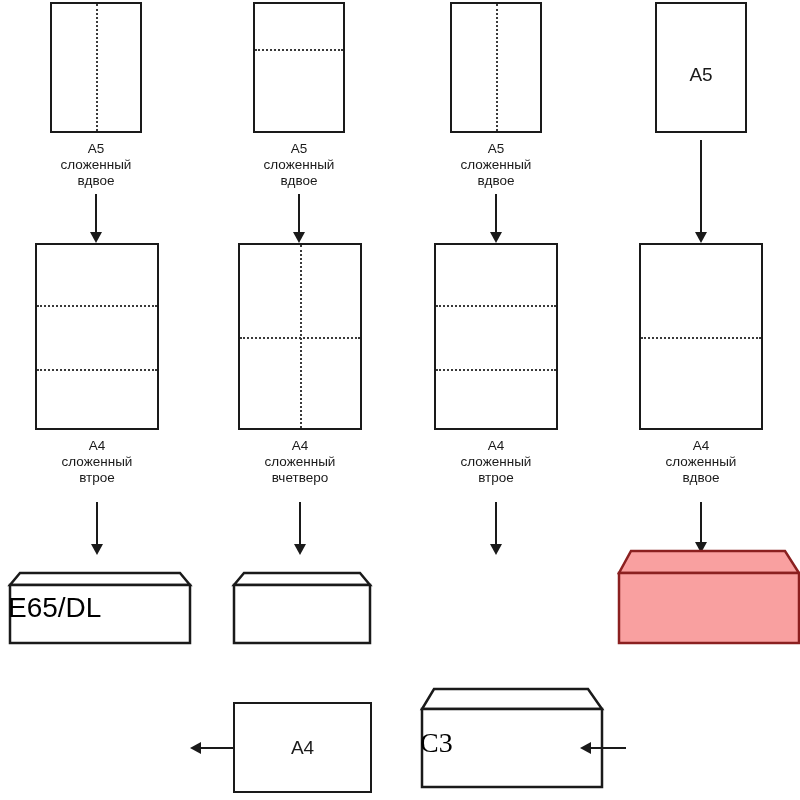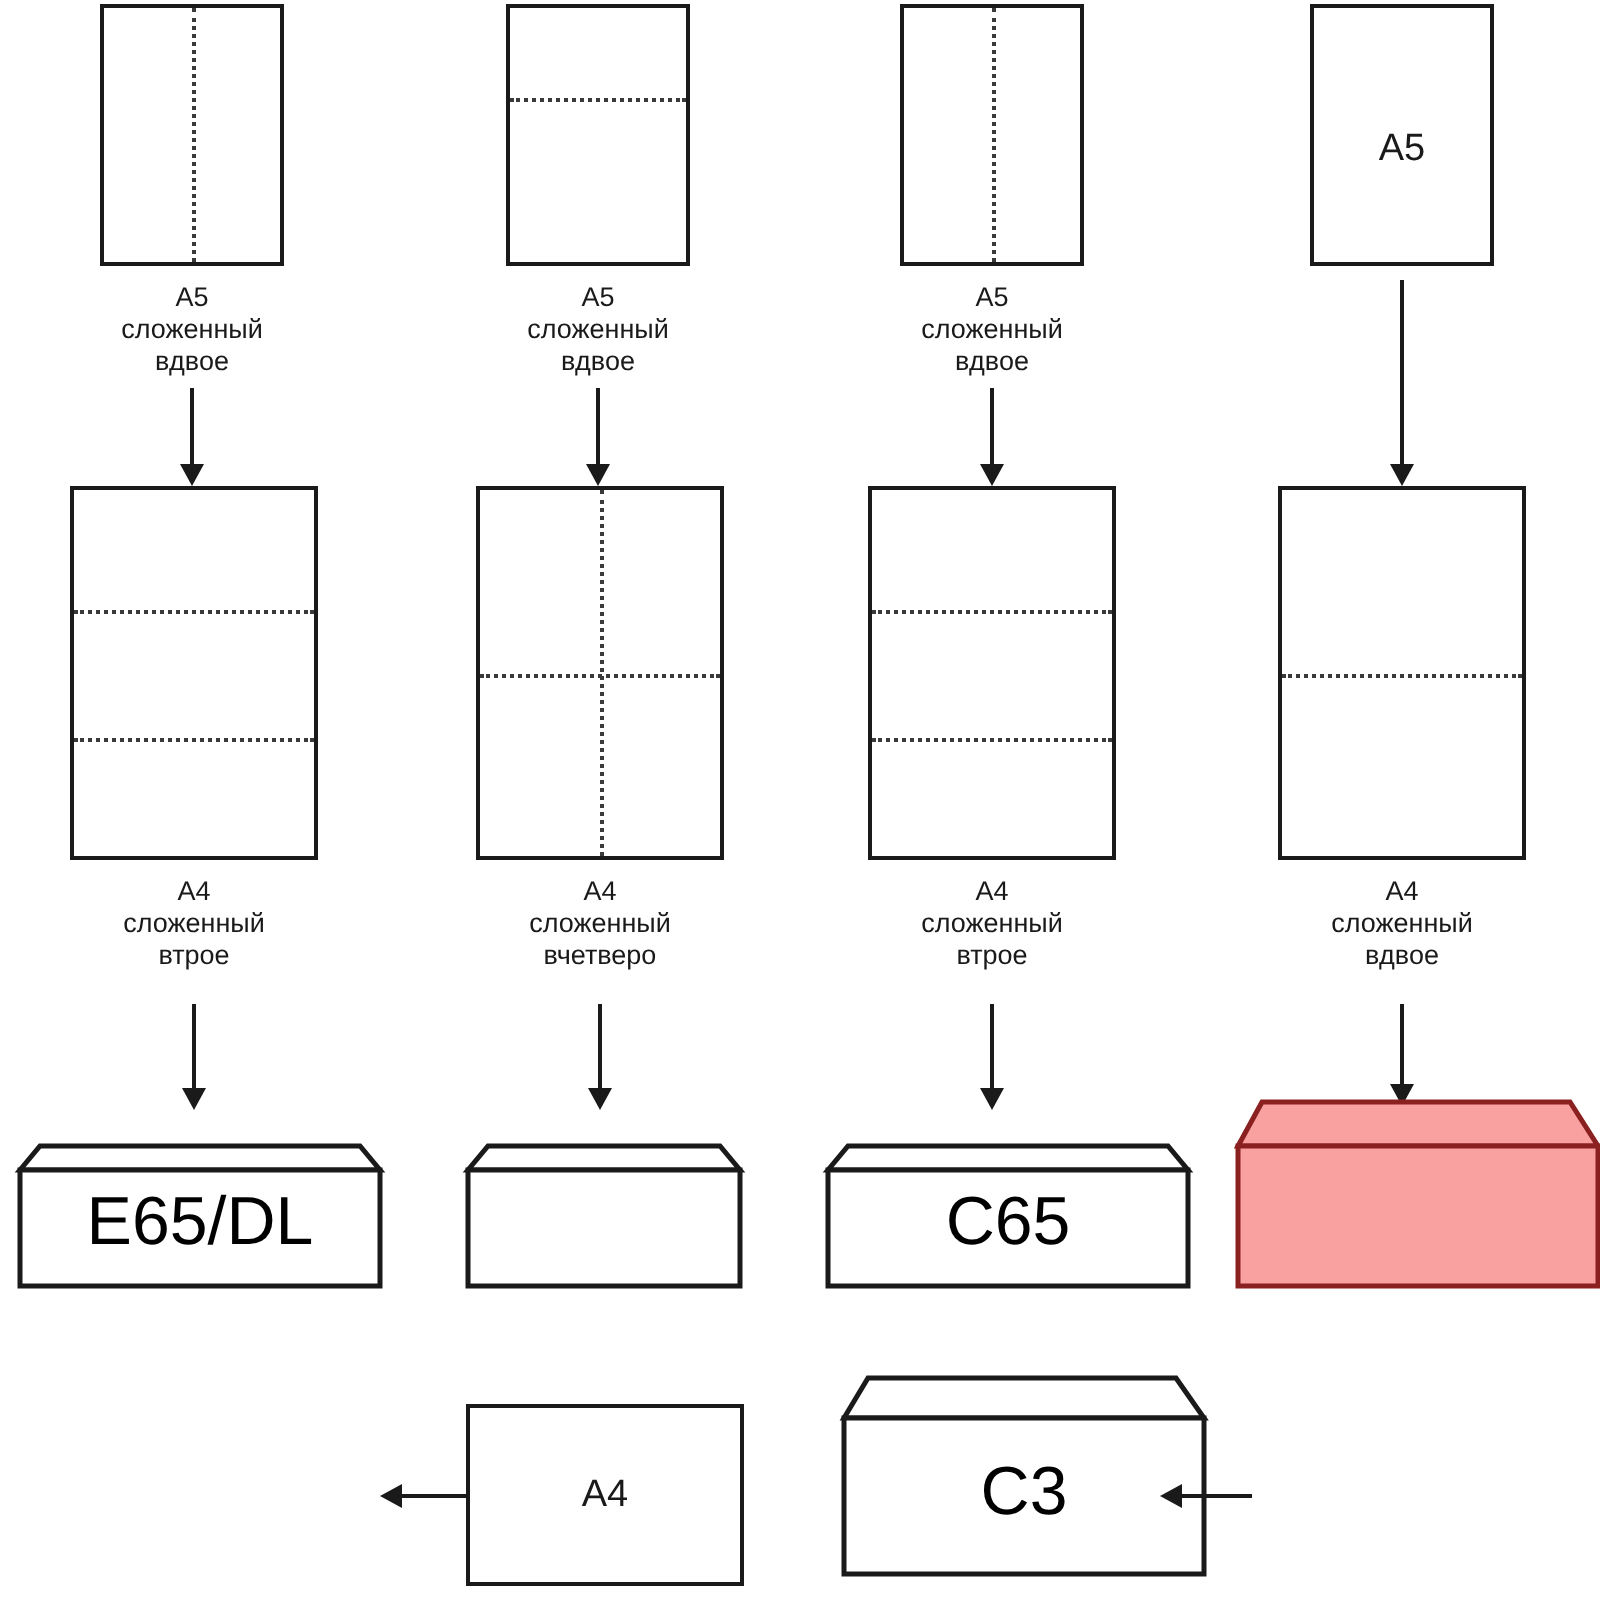--- a/index.html
+++ b/index.html
@@ -109,22 +109,22 @@
     position: absolute;
   }
   .envelope svg {
     display: block;
     overflow: visible;
   }
   .env-label {
     position: absolute;
     left: 0;
     right: 0;
-    text-align: center;
-    font-size: 34px;
+    text-align: left;
+    font-size: 28px;
     color: #000000;
     letter-spacing: 0px;
   }
 </style>
 </head>
 <body>
 
 <div id="stage">
 
   <div class="sheet" style="left:50px; top:2px; width:92px; height:131px;">
@@ -225,27 +225,20 @@
     <div class="env-label" style="top:37px;">E65/DL</div>
   </div>
 
   <div class="envelope" style="left:232px; top:555px;">
     <svg width="140" height="90" viewBox="0 0 140 90">
       <polygon points="12,18 128,18 138,30 2,30" fill="#ffffff" stroke="#1a1a1a" stroke-width="2.5"></polygon>
       <rect x="2" y="30" width="136" height="58" fill="#ffffff" stroke="#1a1a1a" stroke-width="2.5"></rect>
     </svg>
   </div>
 
-  <div class="envelope" style="left:412px; top:555px;">
-    <svg width="184" height="90" viewBox="0 0 184 90">
-      <polygon points="12,18 172,18 182,30 2,30" fill="#ffffff" stroke="#1a1a1a" stroke-width="2.5"></polygon>
-      <rect x="2" y="30" width="180" height="58" fill="#ffffff" stroke="#1a1a1a" stroke-width="2.5"></rect>
-    </svg>
-    <div class="env-label" style="top:37px;">C65</div>
-  </div>
 
   <div class="envelope" style="left:617px; top:533px;">
     <svg width="184" height="112" viewBox="0 0 184 112">
       <polygon points="14,18 168,18 182,40 2,40" fill="#f9a0a0" stroke="#8b2020" stroke-width="2.5"></polygon>
       <rect x="2" y="40" width="180" height="70" fill="#f9a0a0" stroke="#8b2020" stroke-width="2.5"></rect>
     </svg>
   </div>
 
 
   <div class="arrow-left" style="left:190px; top:748px; width:46px;">
@@ -255,21 +248,21 @@
 
   <div class="sheet" style="left:233px; top:702px; width:139px; height:91px;">
     <div class="sheet-label">A4</div>
   </div>
 
   <div class="envelope" style="left:420px; top:675px;">
     <svg width="184" height="115" viewBox="0 0 184 115">
       <polygon points="14,14 168,14 182,34 2,34" fill="#ffffff" stroke="#1a1a1a" stroke-width="2.5"></polygon>
       <rect x="2" y="34" width="180" height="78" fill="#ffffff" stroke="#1a1a1a" stroke-width="2.5"></rect>
     </svg>
-    <div class="env-label" style="top:52px;">C3</div>
+    <div class="env-label" style="top:52px;font-family:Liberation Serif, serif;">C3</div>
   </div>
 
   <div class="arrow-left" style="left:580px; top:748px; width:46px;">
     <div class="shaft" style="width:40px;"></div>
     <div class="head"></div>
   </div>
 
 
 </div>
 

